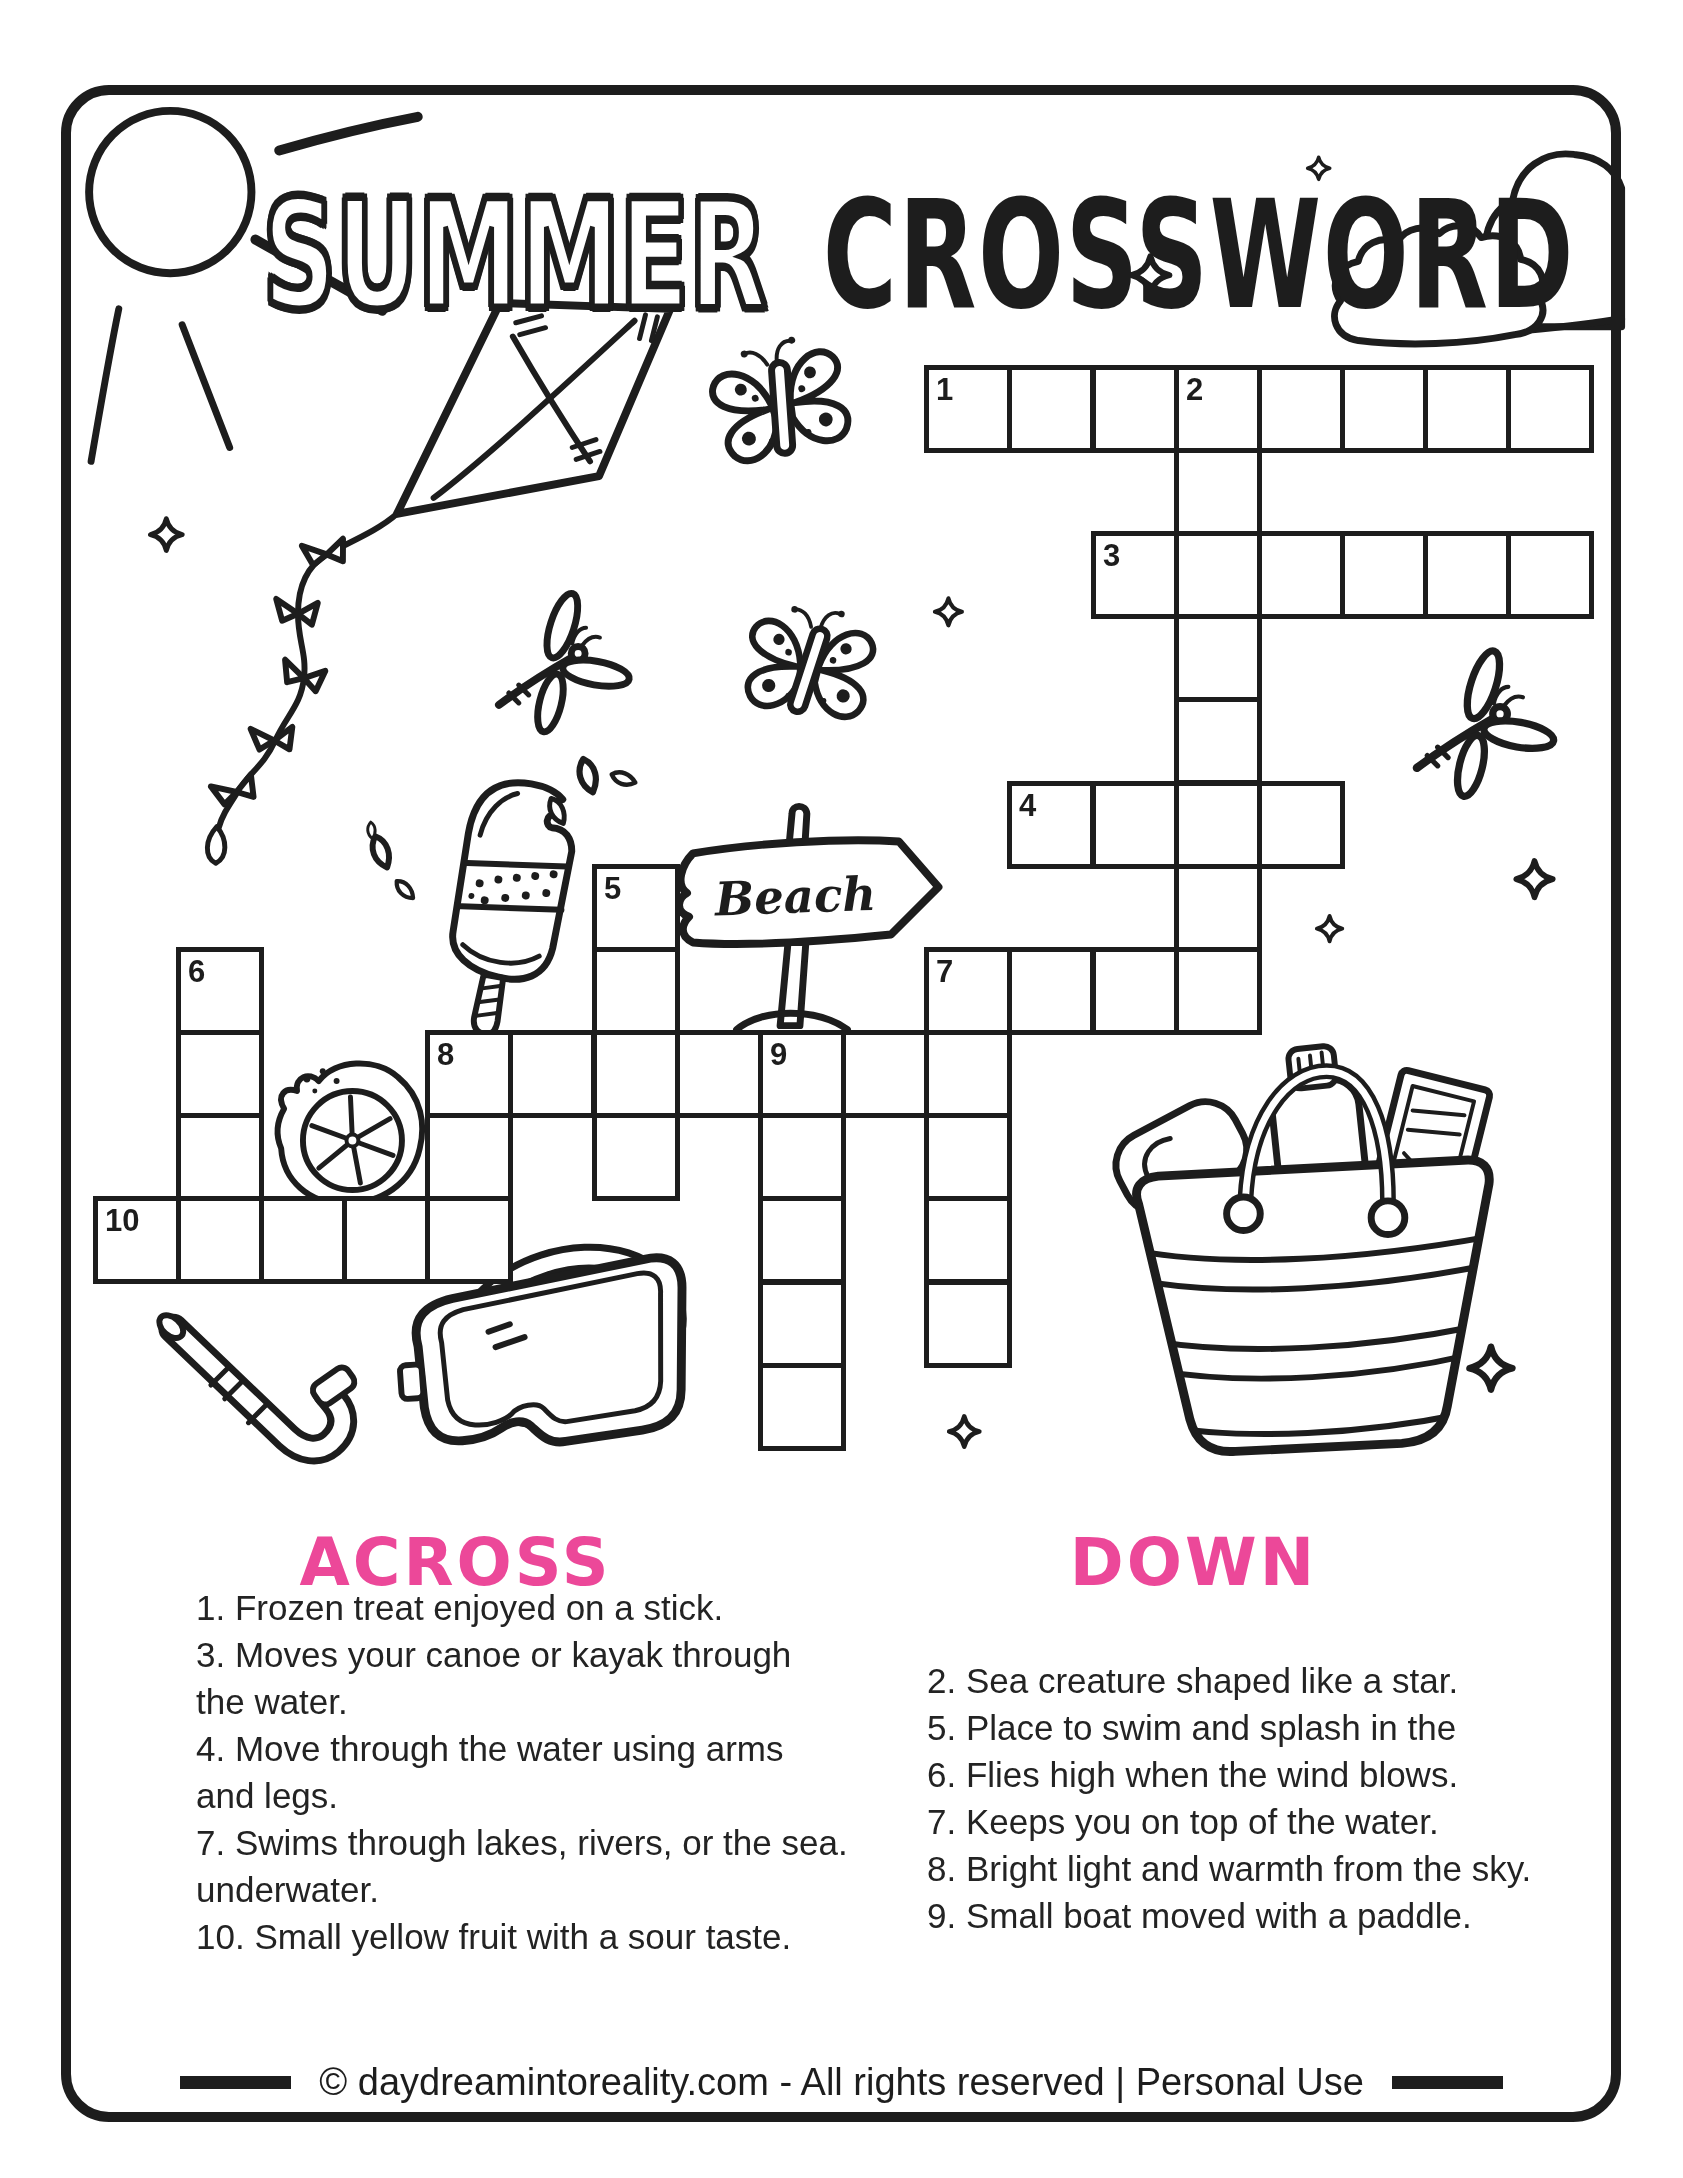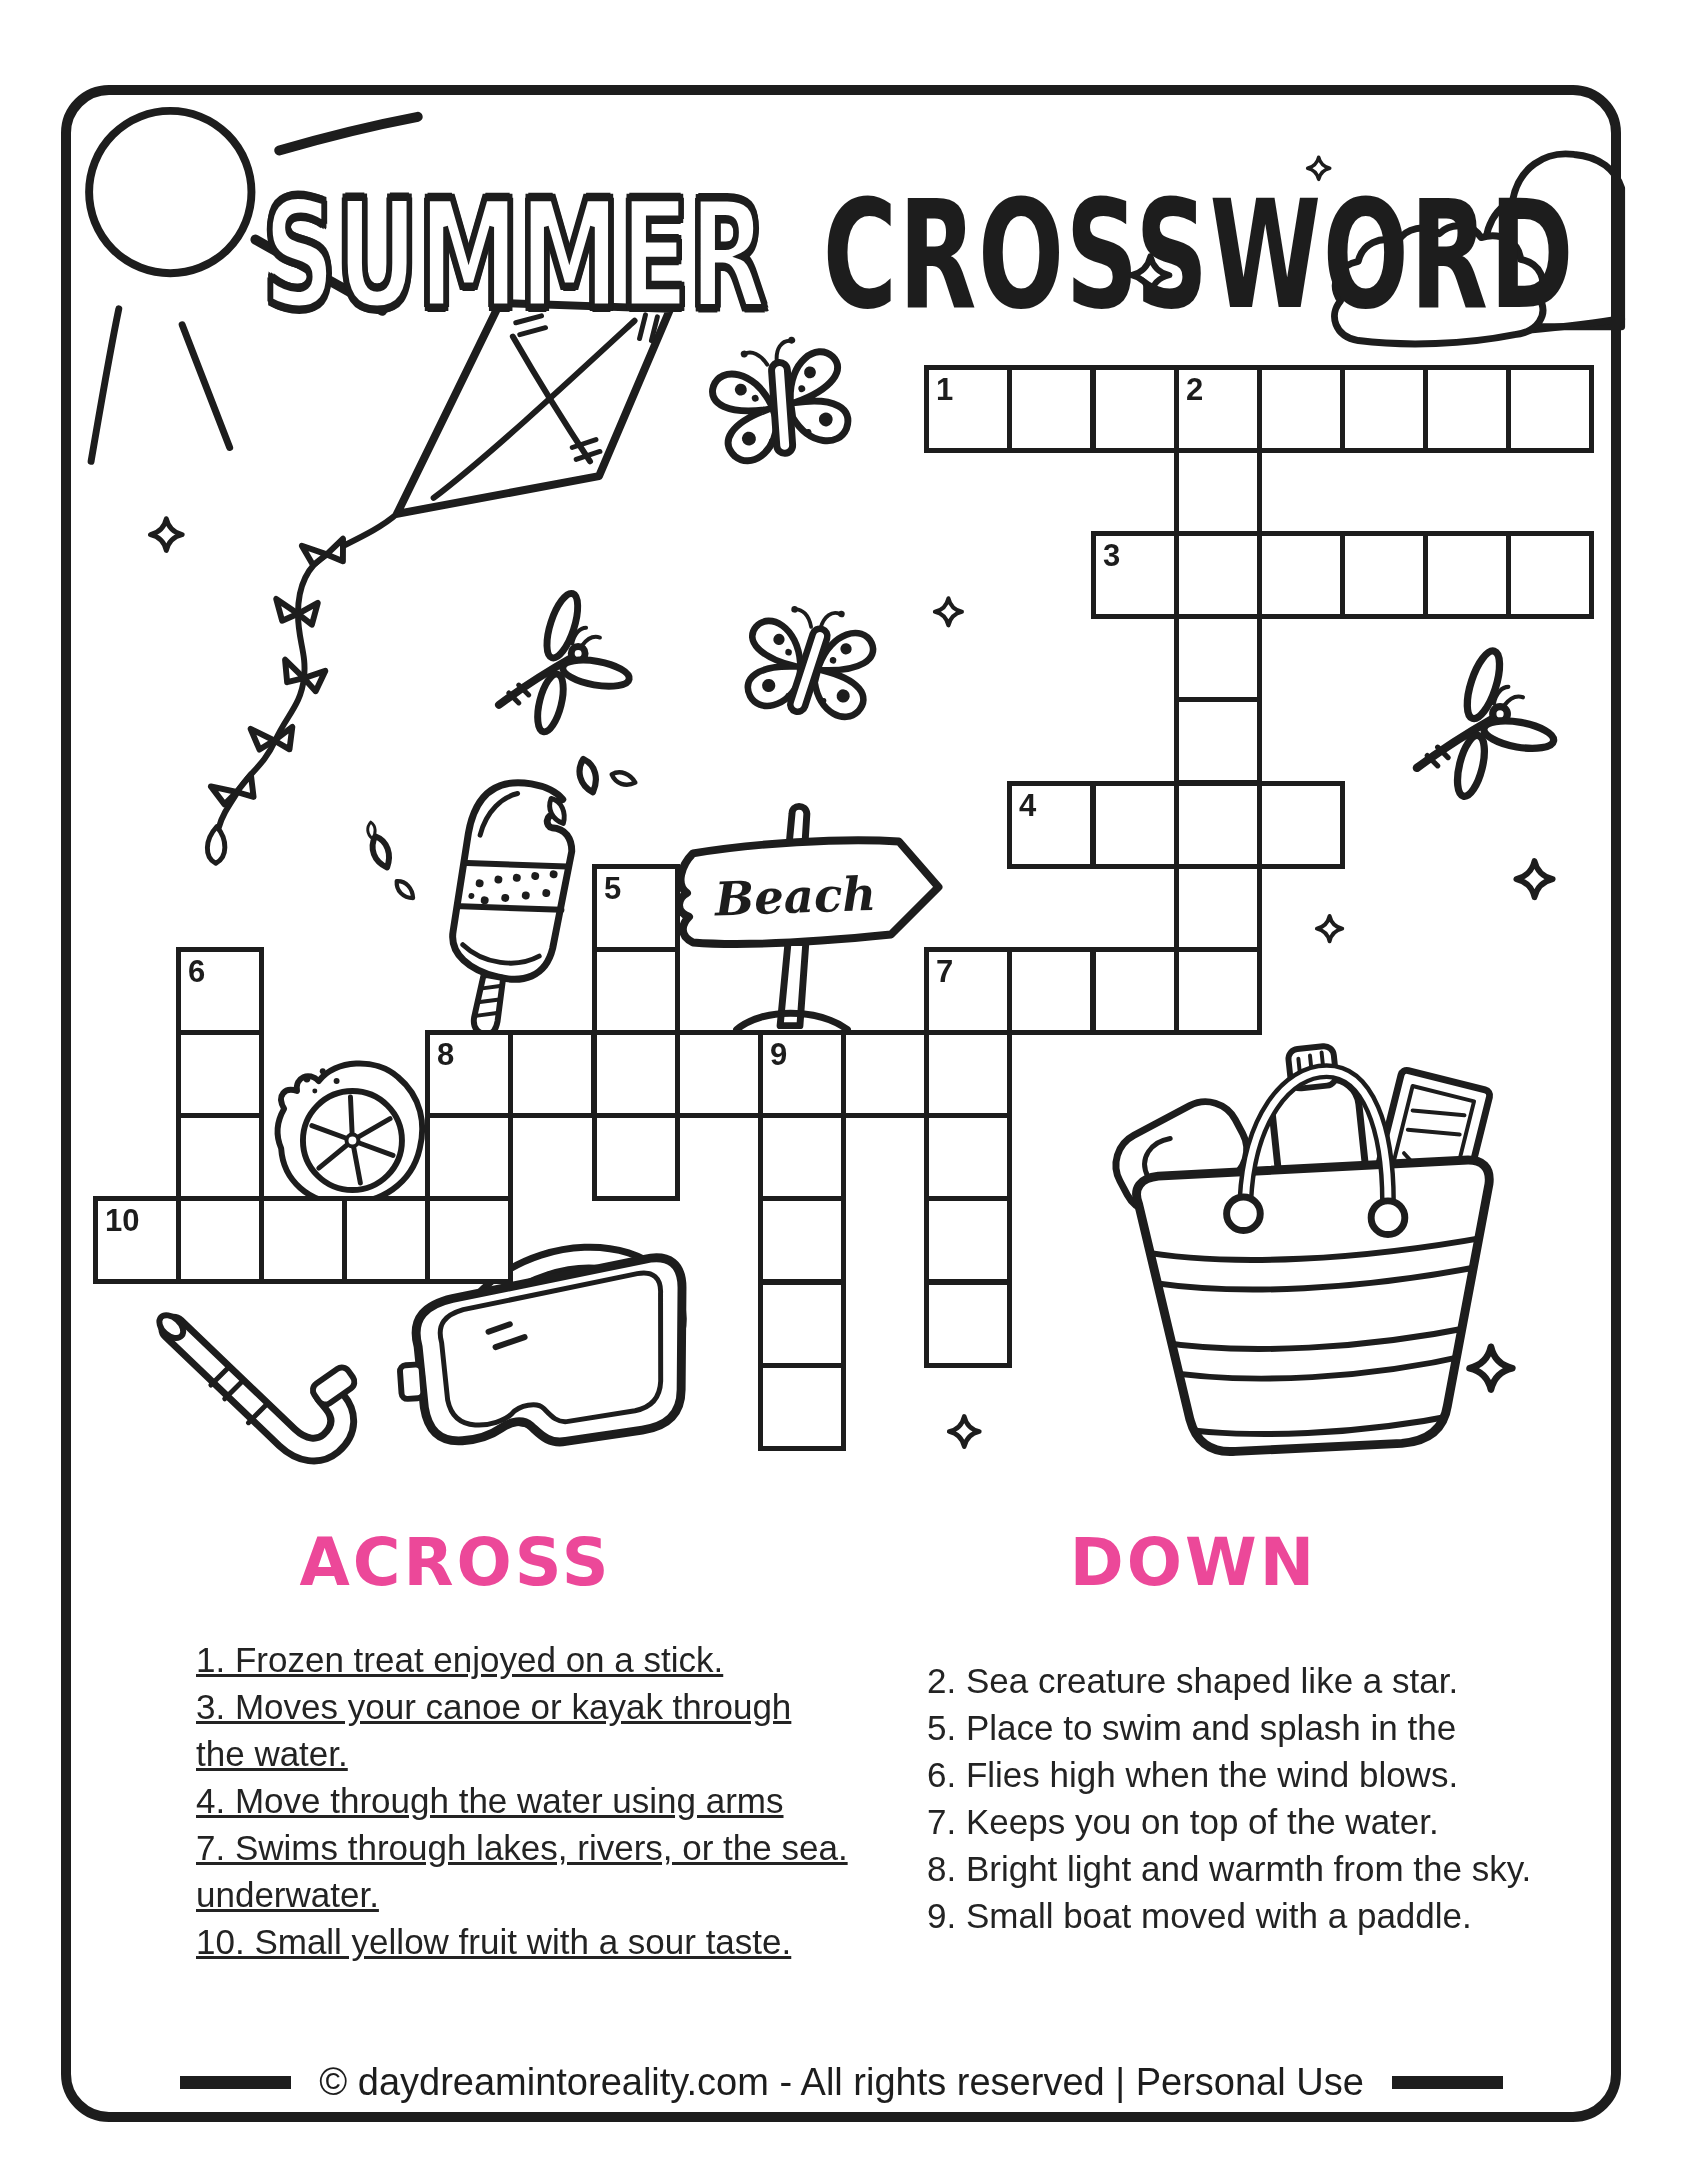--- a/index.html
+++ b/index.html
@@ -26,21 +26,21 @@
   .cellnum{position:absolute;top:2px;left:7px;font-weight:700;font-size:31px;
            font-family:"Liberation Sans",sans-serif;color:#1d1d1d;}
 
   .section-head{position:absolute;z-index:4;text-align:center;
      font-family:"DejaVu Sans",sans-serif;font-weight:bold;font-size:65px;letter-spacing:3px;color:#ec4899;}
   #across-head{left:287px;top:1525px;width:337px;}
   #down-head{left:1020px;top:1525px;width:347px;}
 
   .clues{position:absolute;z-index:4;font-size:35px;line-height:47px;color:#232323;
          font-family:"Liberation Sans",sans-serif;}
-  #across-clues{left:196px;top:1636px;width:653px;text-decoration:underline;}
+  #across-clues{left:196px;top:1584px;width:653px;}
   #down-clues{left:927px;top:1636px;width:634px;margin-top:21px;}
   .clue-line{white-space:nowrap;}
 
   .footer{position:absolute;left:0;right:0;top:2061px;z-index:4;display:flex;
           align-items:center;justify-content:center;gap:28px;font-size:38px;color:#1d1d1d;}
   .dash{width:111px;height:13px;background:#1d1d1d;}
 </style>
 </head>
 <body>
 
@@ -320,20 +320,21 @@
   <div id="across-clues" class="clues">
       <div>
         <div class="clue-line">1. Frozen treat enjoyed on a stick.</div>
       </div>
       <div>
         <div class="clue-line">3. Moves your canoe or kayak through</div>
         <div class="clue-line">the water.</div>
       </div>
       <div>
         <div class="clue-line">4. Move through the water using arms</div>
+        <div class="clue-line">and legs.</div>
       </div>
       <div>
         <div class="clue-line">7. Swims through lakes, rivers, or the sea.</div>
       </div>
       <div>
         <div class="clue-line">underwater.</div>
       </div>
       <div>
         <div class="clue-line">10. Small yellow fruit with a sour taste.</div>
       </div>

